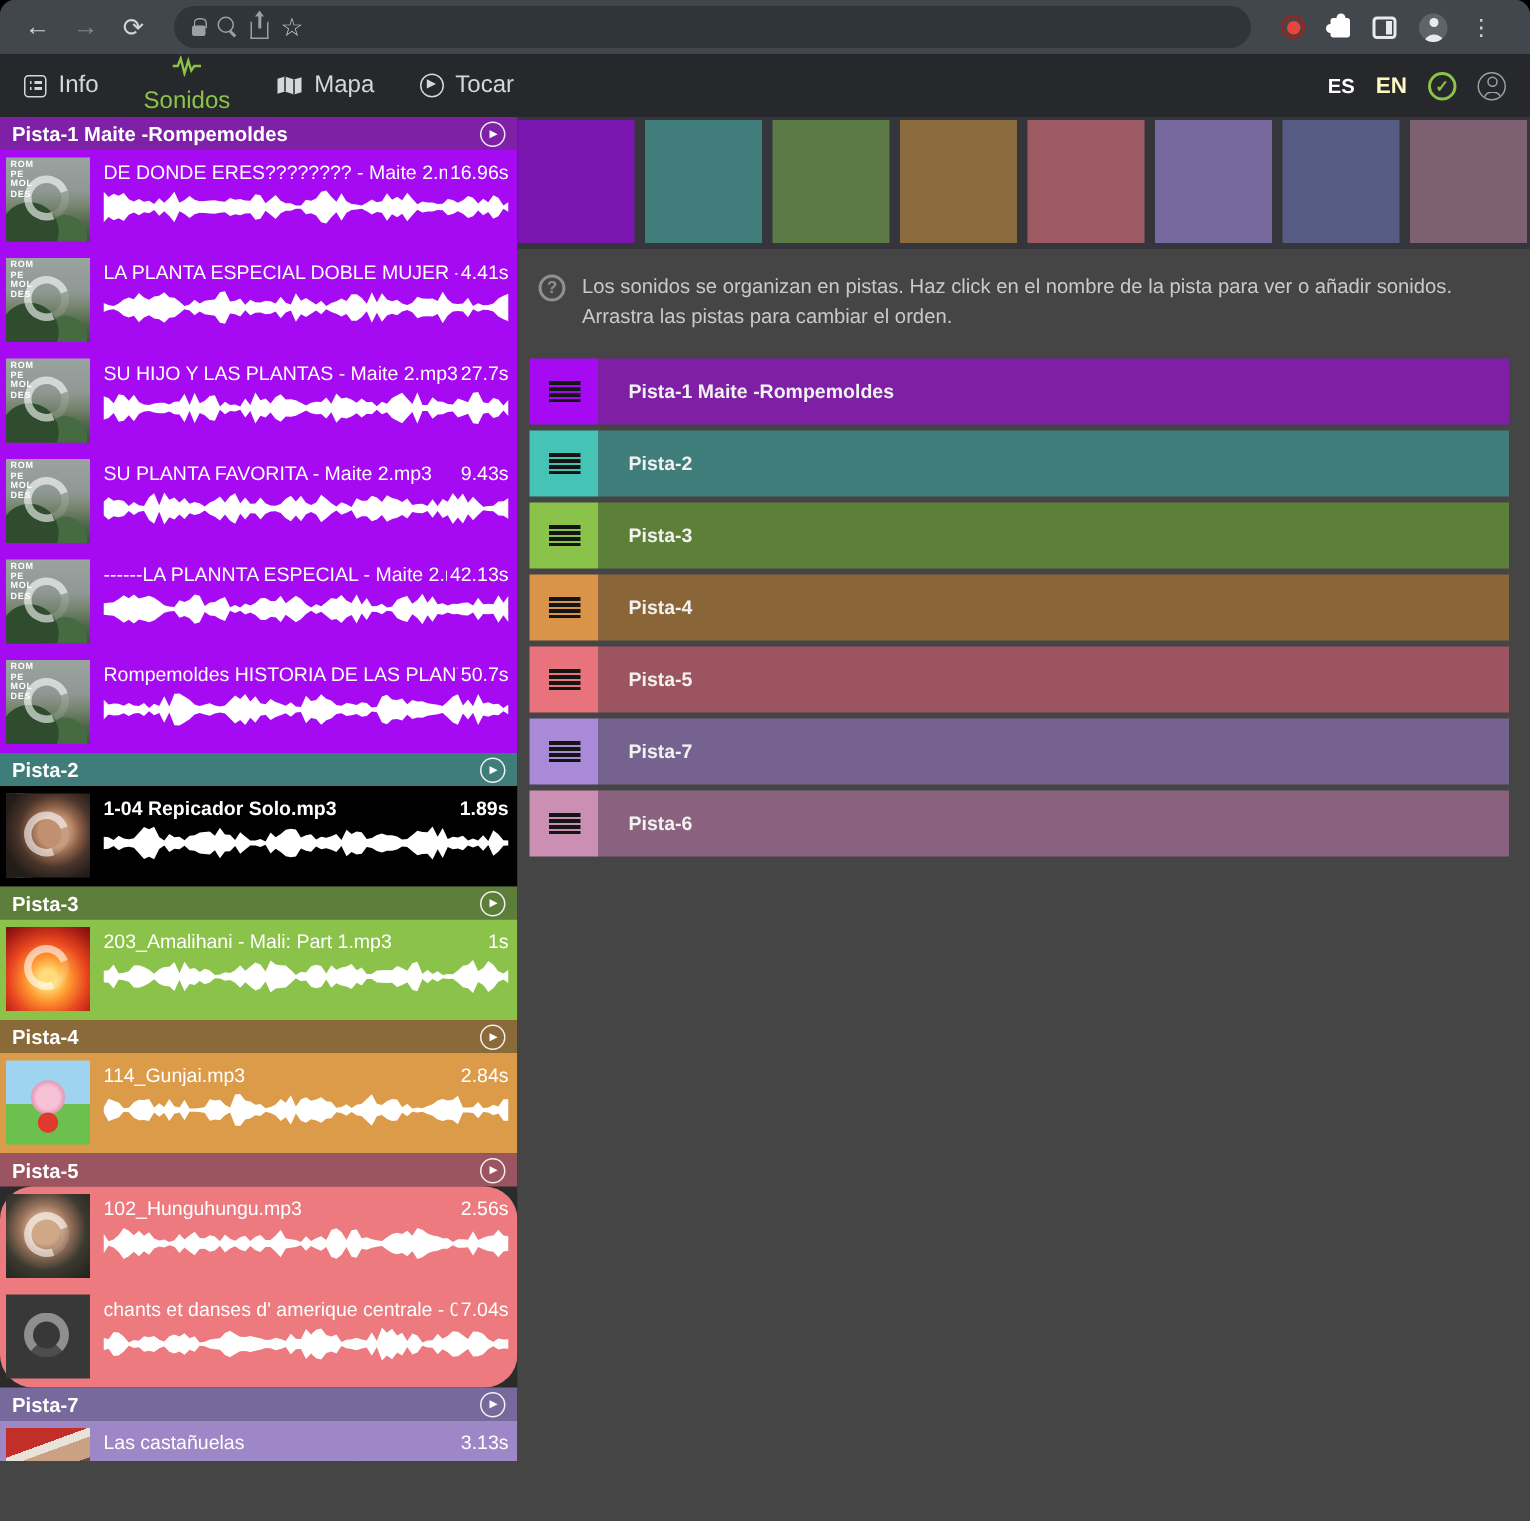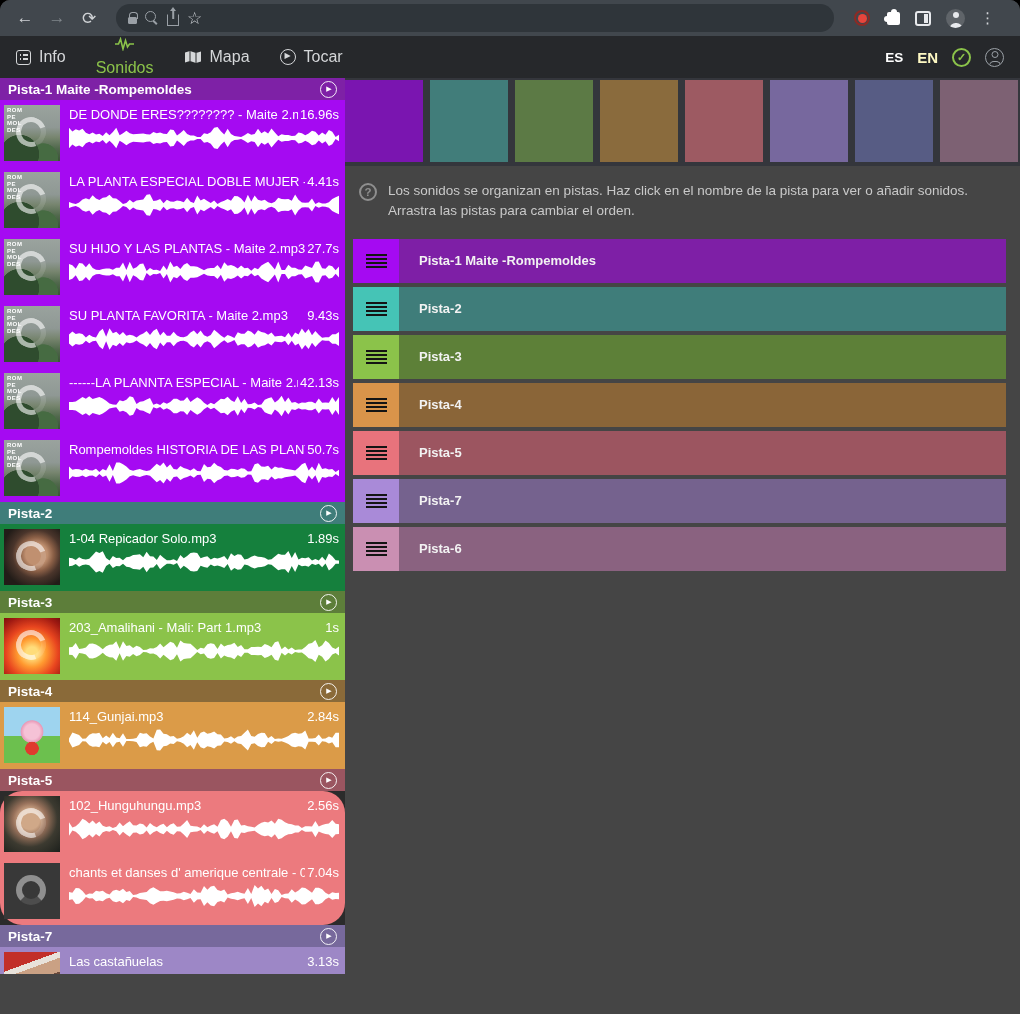--- a/index.html
+++ b/index.html
@@ -313,21 +313,21 @@
   </div>
           </div>
   </section>
         <section class="ssection">
     <div class="shead" style="background: rgb(63, 125, 122);">
       <span class="stitle">Pista-2</span>
       <span class="playcircle">
               <span class="playglyph">▶</span>
             </span>
     </div>
-    <div class="clips" style="background: #15803d;">
+    <div class="clips" style="background: #000000; font-weight: bold;">
             <div class="clip">
     <div class="thumb t-repicador">
                 <div class="ring"></div>
               </div>
     <div class="cbody">
       <div class="crow">
         <span class="cname">1-04 Repicador Solo.mp3</span>
         <span class="cdur">1.89s</span>
       </div>
       <svg class="wave" viewBox="0 0 200 24" preserveAspectRatio="none">

